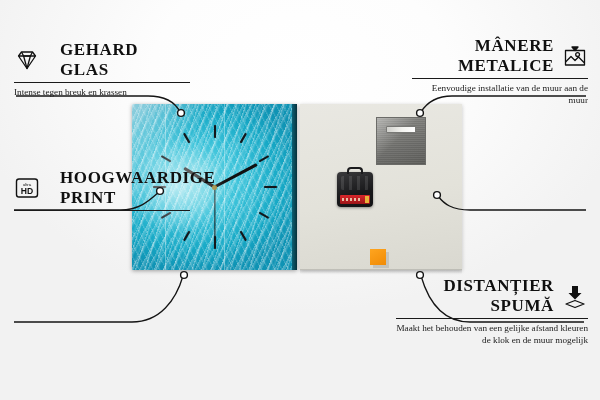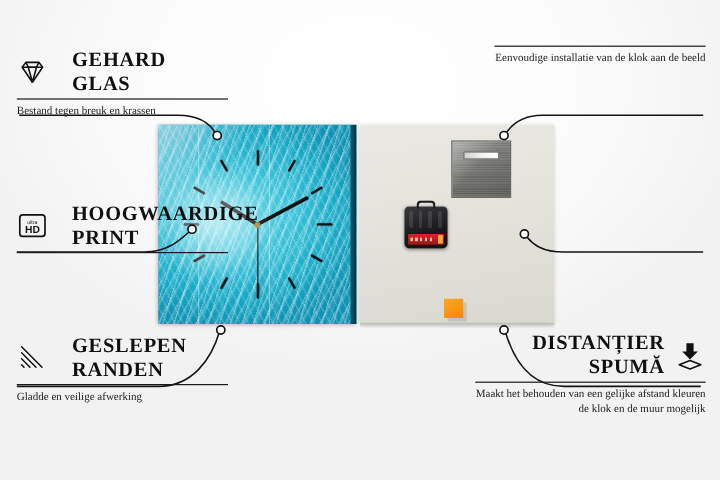--- a/index.html
+++ b/index.html
@@ -224,58 +224,54 @@
           <path d="M4.5,9 H21.5 L13,21.5 Z"></path>
               <path d="M4.5,9 L7.5,5 H18.5 L21.5,9"></path>
           <path d="M7.5,5 L9.6,9 L13,21.5 L16.4,9 L18.5,5"></path>
               <path d="M9.6,9 H16.4"></path>
         </g>
           </svg>
       </span>
       <span class="feat-title">GEHARD GLAS</span>
     </div>
     <div class="feat-rule"></div>
-    <div class="feat-sub">Bestand tegen breuk en krassen</div>
+    <div class="feat-sub">Intense tegen breuk en krassen</div>
   </div>
 
   <div class="feature left f2">
     <div class="feat-head">
       <span class="ic">
         <svg viewBox="0 0 26 26">
           <rect x="2.5" y="4" width="21" height="18" rx="2.5" fill="none" stroke="#111" stroke-width="1.4"></rect>
           <text x="13" y="11.4" text-anchor="middle" font-family="Liberation Sans, sans-serif" font-size="4.4" fill="#111">ultra</text>
           <text x="13" y="19.4" text-anchor="middle" font-family="Liberation Sans, sans-serif" font-size="8.6" font-weight="bold" fill="#111">HD</text>
         </svg>
       </span>
       <span class="feat-title">HOOGWAARDIGE PRINT</span>
     </div>
     <div class="feat-rule"></div>
   </div>
 
-  <div class="feature left f3">
-    <div class="feat-head">
-      <span class="ic">
-        <svg viewBox="0 0 26 26">
-            <g stroke="#111" stroke-width="1.25" stroke-linecap="round">
-          <line x1="4" y1="4" x2="21" y2="21"></line>
-          <line x1="4" y1="9" x2="16" y2="21"></line>
-          <line x1="4" y1="14" x2="11" y2="21"></line>
-          <line x1="4" y1="19" x2="6" y2="21"></line>
+
+  <div class="feature right f4">
+    <div class="feat-head">
+      <span class="ic">
+        <svg viewBox="0 0 26 26">
+            <g fill="none" stroke="#111" stroke-width="1.3" stroke-linejoin="round">
+          <rect x="3.5" y="7.5" width="19" height="14.5"></rect>
+          <path d="M13,7.5 L10,4 H16 Z" fill="#111"></path>
+          <path d="M3.5,19 L9,13.5 L13,17.5 L16.5,14 L22.5,20"></path>
+          <circle cx="15.6" cy="11.6" r="1.9"></circle>
         </g>
           </svg>
       </span>
-      <span class="feat-title">GESLEPEN RANDEN</span>
-    </div>
-    <div class="feat-rule"></div>
-    <div class="feat-sub">Gladde en veilige afwerking</div>
-  </div>
-
-  <div class="feature right f4">
-    <div class="feat-rule"></div>
-    <div class="feat-sub">Eenvoudige installatie van de klok aan de beeld</div>
+      <span class="feat-title">MÂNERE METALICE</span>
+    </div>
+    <div class="feat-rule"></div>
+    <div class="feat-sub">Eenvoudige installatie van de muur aan de muur</div>
   </div>
 
 
   <div class="feature right f6">
     <div class="feat-head">
       <span class="ic">
         <svg viewBox="0 0 26 26">
           <path d="M10,3 h6 v7 h3.5 L13,16.5 L6.5,10 H10 Z" fill="#111"></path>
           <path d="M13,17.5 L22,21 L13,24.5 L4,21 Z" fill="none" stroke="#111" stroke-width="1.3" stroke-linejoin="round"></path>
         </svg>

